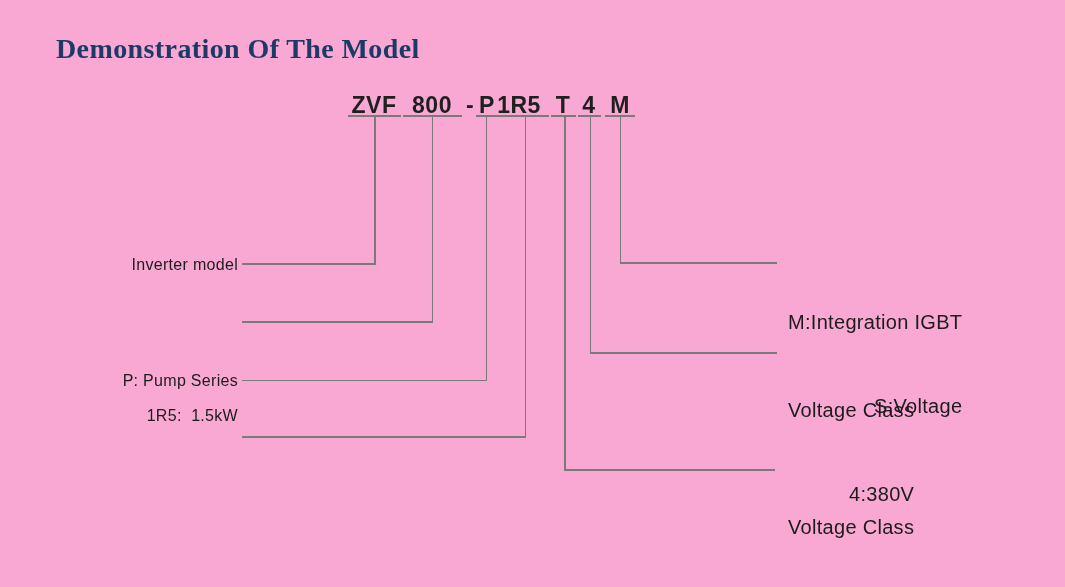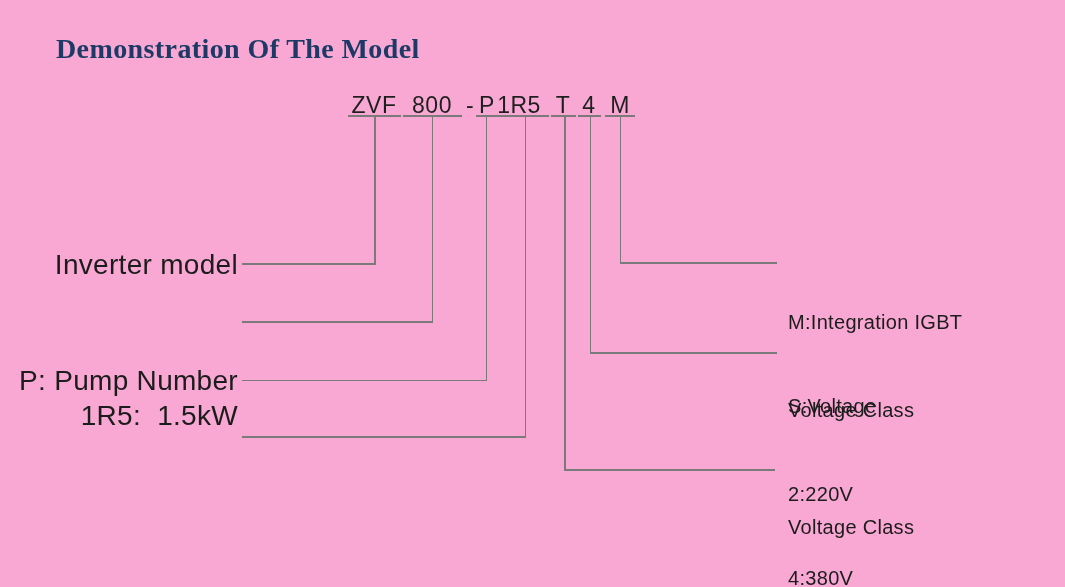--- a/index.html
+++ b/index.html
@@ -21,49 +21,50 @@
     font-size: 28px;
     letter-spacing: 0.4px;
     color: #1d3a66;
     white-space: pre;
   }
   .tok {
     position: absolute;
     top: 92px;
     transform: translateX(-50%);
     font-size: 23px;
-    font-weight: 400;
+    font-weight: 700;
     color: #1f1f1f;
     letter-spacing: 0.5px;
     white-space: pre;
   }
   .hline, .vline, .uline {
     position: absolute;
     background: #7a7a7a;
   }
   .uline { height: 1.5px; top: 115px; }
   .vline { width: 1.5px; top: 117px; }
   .hline { height: 1.5px; }
   .lbl {
     position: absolute;
-    font-size: 28px;
+    font-size: 16px;
     color: #1c1c1c;
     letter-spacing: 0.3px;
     white-space: pre;
     line-height: 20px;
   }
   .lbl-left { text-align: right; right: 827px; }
   .rblock {
     position: absolute;
     left: 788px;
     font-size: 20px;
     color: #1c1c1c;
     letter-spacing: 0.3px;
     line-height: 28px;
     white-space: pre;
+    text-align: right;
   }
 </style>
 </head>
 <body>
 
 <div class="canvas">
 
   <h1 class="title">Demonstration Of The Model</h1>
 
   <div>
@@ -96,30 +97,29 @@
   <div class="hline" style="left:242px;top:263px;width:133.5px"></div>
   <div class="hline" style="left:242px;top:321px;width:191px"></div>
   <div class="hline" style="left:242px;top:379.5px;width:245px"></div>
   <div class="hline" style="left:242px;top:436px;width:284px"></div>
 
   <div class="hline" style="left:619.5px;top:262px;width:157px"></div>
   <div class="hline" style="left:589.5px;top:352px;width:187px"></div>
   <div class="hline" style="left:564px;top:469px;width:211px"></div>
 
   <div class="lbl lbl-left" style="top:255px">Inverter model</div>
-  <div class="lbl lbl-left" style="top:371px">P: Pump Number</div>
+  <div class="lbl lbl-left" style="top:371px">P: Pump Series</div>
   <div class="lbl lbl-left" style="top:406px">1R5:  1.5kW</div>
 
   <div class="rblock" style="top:252px">
     <div>M:Integration IGBT</div>
     <div>S:Voltage</div>
   </div>
   <div class="rblock" style="top:340px">
     <div>Voltage Class</div>
-    <div>2:220V</div>
     <div>4:380V</div>
   </div>
   <div class="rblock" style="top:457px">
     <div>Voltage Class</div>
     
     
   </div>
 
 </div>
 

